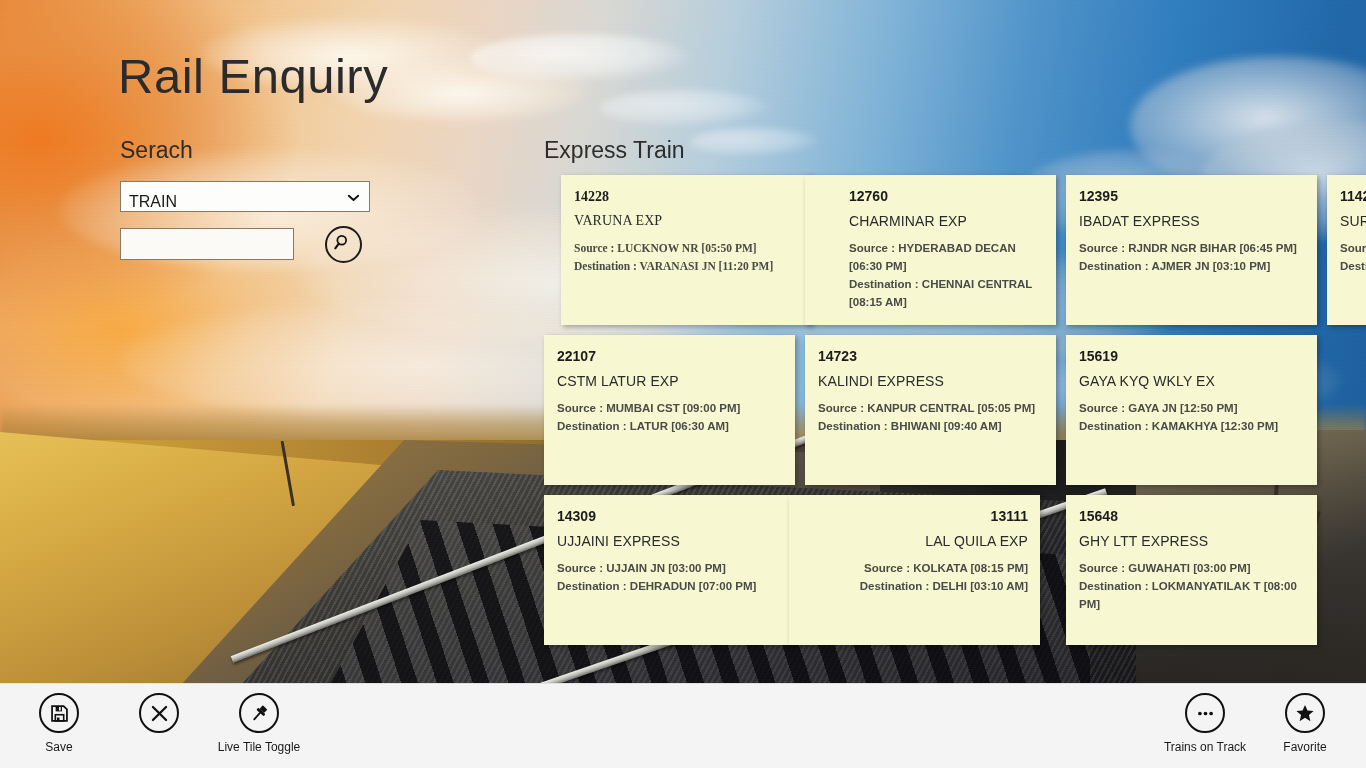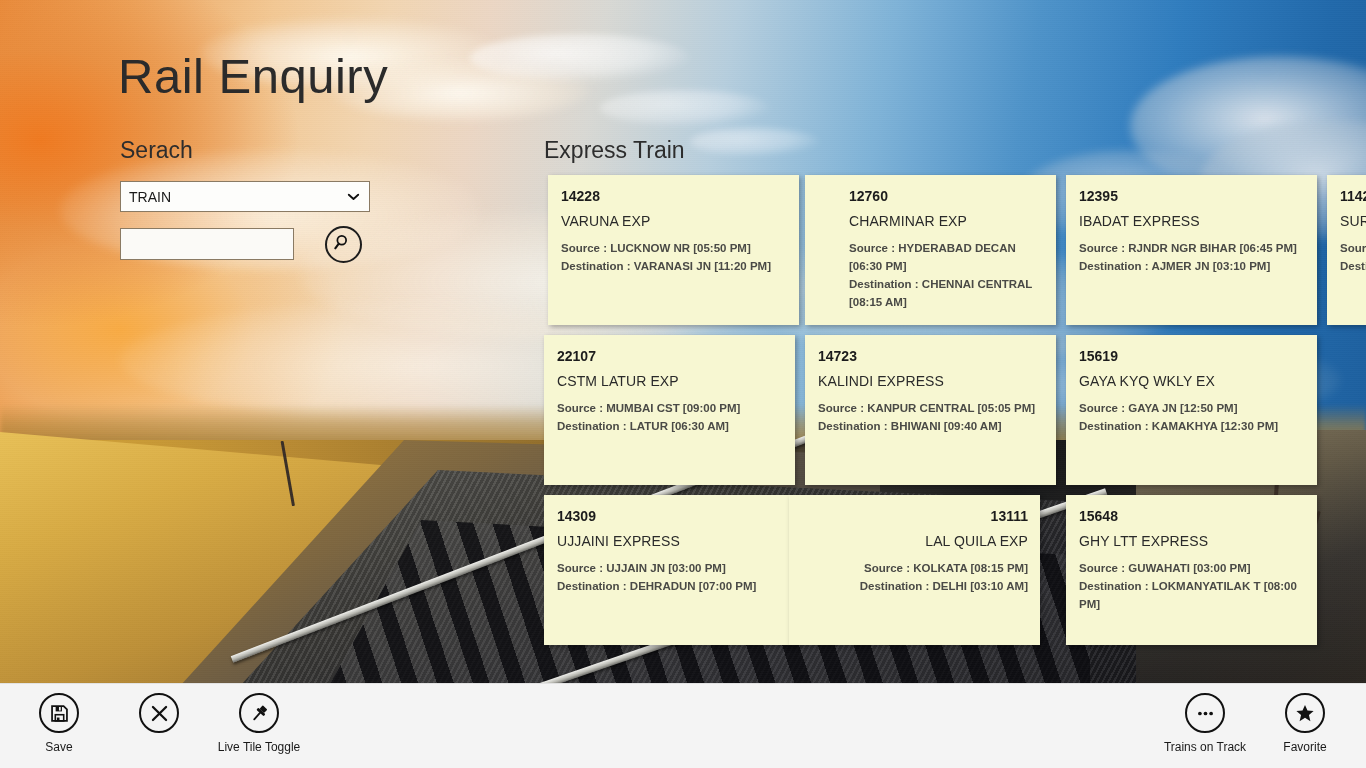--- a/index.html
+++ b/index.html
@@ -110,22 +110,22 @@
   .section-head {
     position:absolute;
     font-size:23px; font-weight:300; color:#2d2d2d; line-height:1;
   }
   .search-head { left:120px; top:139px; }
   .express-head { left:544px; top:139px; }
 
   .select-box {
     position:absolute; left:120px; top:181px; width:250px; height:31px;
     background:#fdfdfb; border:1px solid #8a7a63;
-    font-size:14px; color:#1a1a1a;
-    display:flex; align-items:center; padding:0 8px;
+    font-size:16px; color:#1a1a1a;
+    display:flex; align-items:flex-end; padding:0 8px;
     font-family:"Liberation Sans", sans-serif;
   }
   .select-box .chev {
     position:absolute; right:9px; top:50%; transform:translateY(-50%);
     width:13px; height:13px;
   }
   .search-input {
     position:absolute; left:120px; top:228px; width:174px; height:32px;
     background:#fbfaf7; border:1px solid #8a7a63;
     font-size:14px; color:#222; padding:0 7px;
@@ -238,21 +238,21 @@
     <span>
       <svg viewBox="0 0 24 24" width="21" height="21">
         <circle cx="10" cy="9.5" r="5" fill="none" stroke="#111" stroke-width="2"></circle>
         <line x1="6.6" y1="13.2" x2="2.6" y2="18.6" stroke="#111" stroke-width="2.4" stroke-linecap="round"></line>
       </svg>
     </span>
   </div>
 
   <div class="tiles">
 
-    <div class="tile" style="left:4px;top:0px;">
+    <div class="tile" style="left:17px;top:0px;font-family:Liberation Serif, serif;">
       <div class="code">14228</div>
       <div class="name">VARUNA EXP</div>
       <div class="meta">
         <div>Source : LUCKNOW NR [05:50 PM]</div>
         <div>Destination : VARANASI JN [11:20 PM]</div>
       </div>
     </div>
     <div class="tile" style="left:261px;top:0px;padding-left:44px;">
       <div class="code">12760</div>
       <div class="name">CHARMINAR EXP</div>

